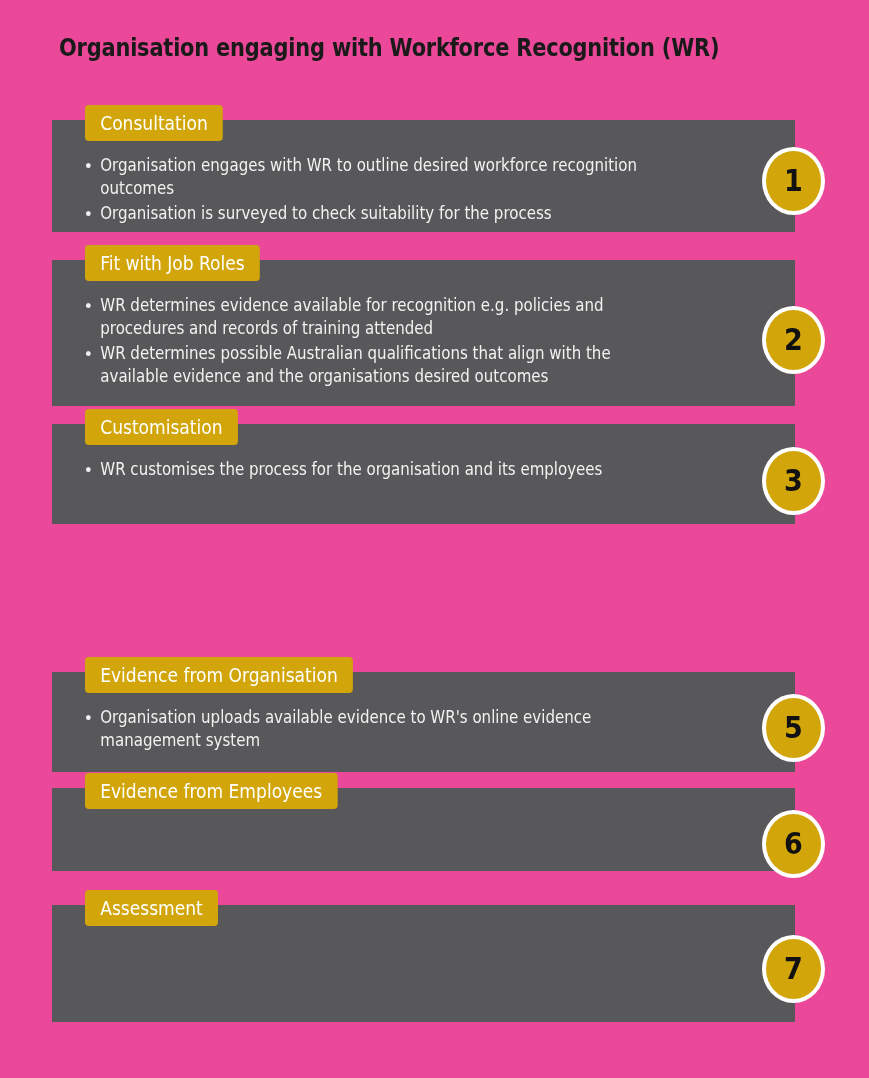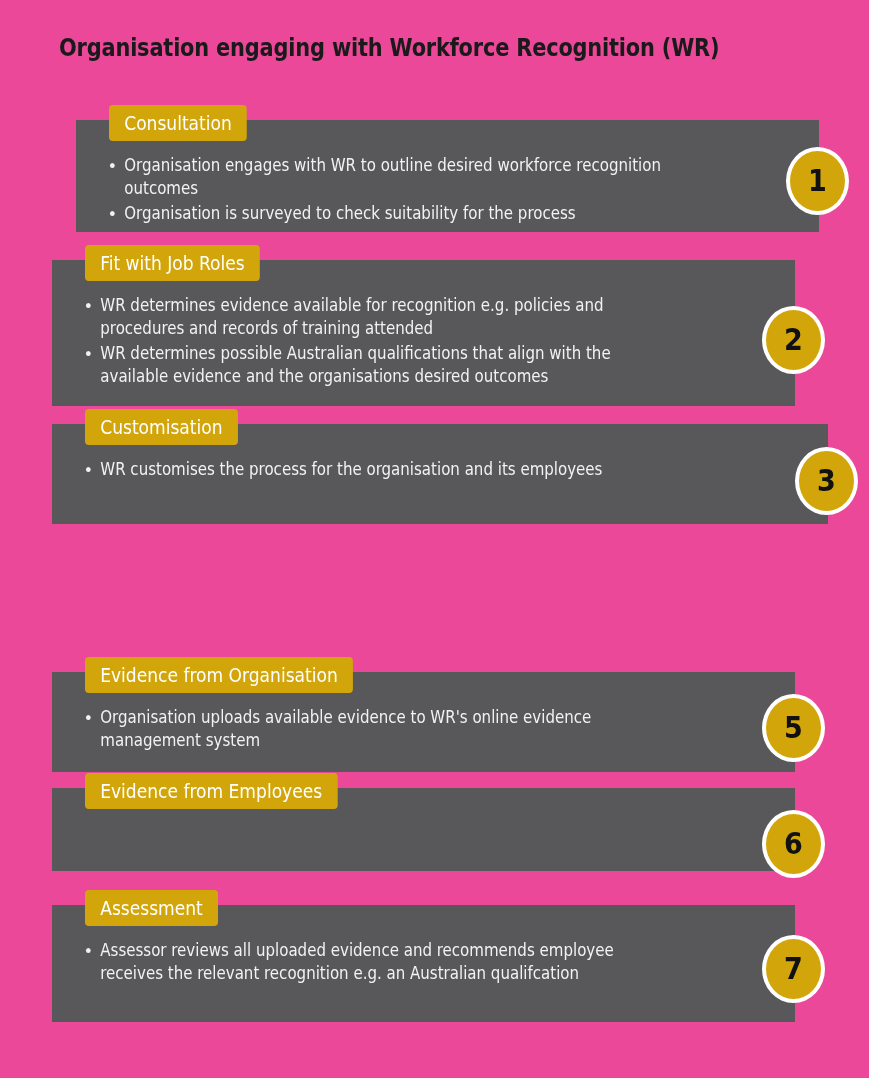--- a/index.html
+++ b/index.html
@@ -132,27 +132,27 @@
     color: #111111;
     font-size: 30px;
     font-weight: bold;
     text-align: center;
     line-height: 60px;
     z-index: 5;
     font-family: "DejaVu Sans Condensed", "DejaVu Sans", "Liberation Sans", sans-serif;
   }
 
   
-  #step-1 { top: 105px; height: 127px; margin-left: 24px; }
+  #step-1 { top: 105px; height: 127px; }
   #step-1 .step-badge { top: 42px; }
 
   #step-2 { top: 245px; height: 161px; }
   #step-2 .step-badge { top: 61px; }
 
-  #step-3 { top: 409px; height: 115px; padding-left: 33px; }
+  #step-3 { top: 409px; height: 115px; }
   #step-3 .step-badge { top: 38px; }
 
   #step-4 { top: 531px; height: 117px; }
   #step-4 .step-badge { top: 38px; }
 
   #step-5 { top: 657px; height: 115px; }
   #step-5 .step-badge { top: 37px; }
 
   #step-6 { top: 773px; height: 98px; }
   #step-6 .step-badge { top: 37px; }
@@ -218,22 +218,17 @@
 
     <div class="step" id="step-6">
       <div class="step-panel"></div>
       <div class="step-header">Evidence from Employees</div>
       <div class="step-badge">6</div>
     </div>
 
     <div class="step" id="step-7">
       <div class="step-panel"></div>
       <div class="step-header">Assessment</div>
-      <div class="step-body">
-        <ul class="bullets">
-          <li>Assessor reviews all uploaded evidence and recommends employee receives the relevant recognition e.g. an Australian qualifcation</li>
-        </ul>
-      </div>
       <div class="step-badge">7</div>
     </div>
 
   </div>
 </div>
 
 </body></html>

